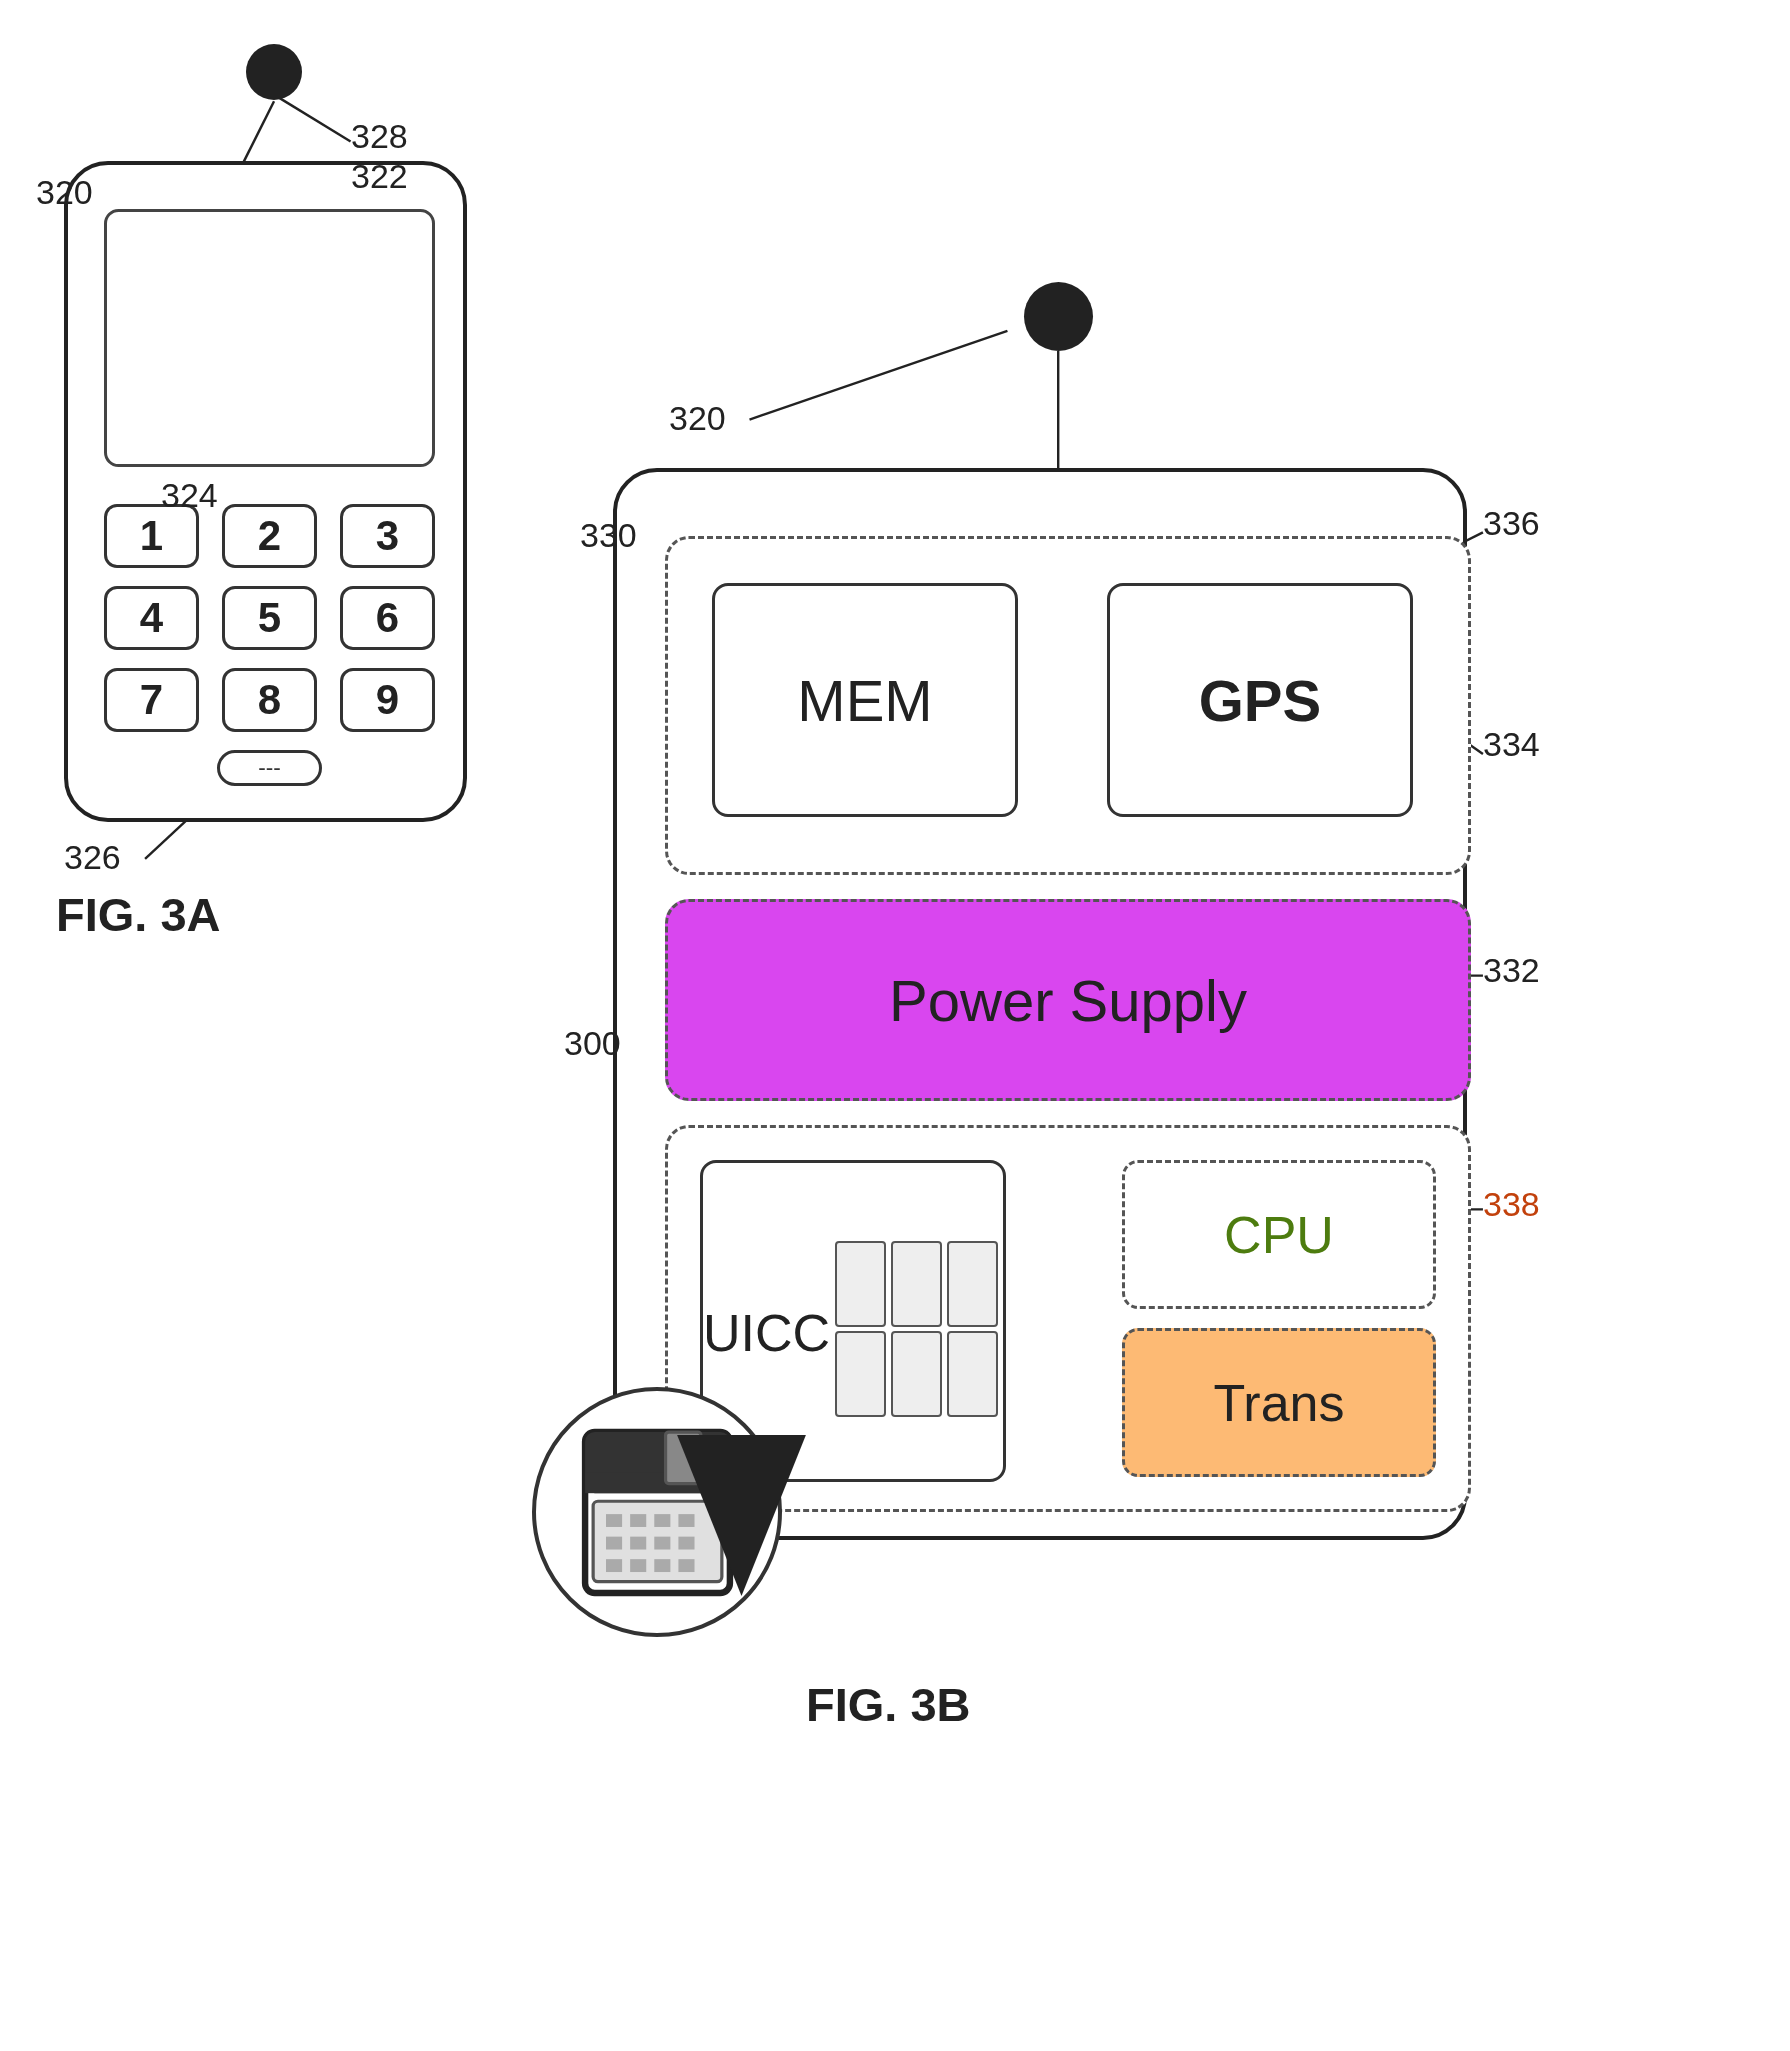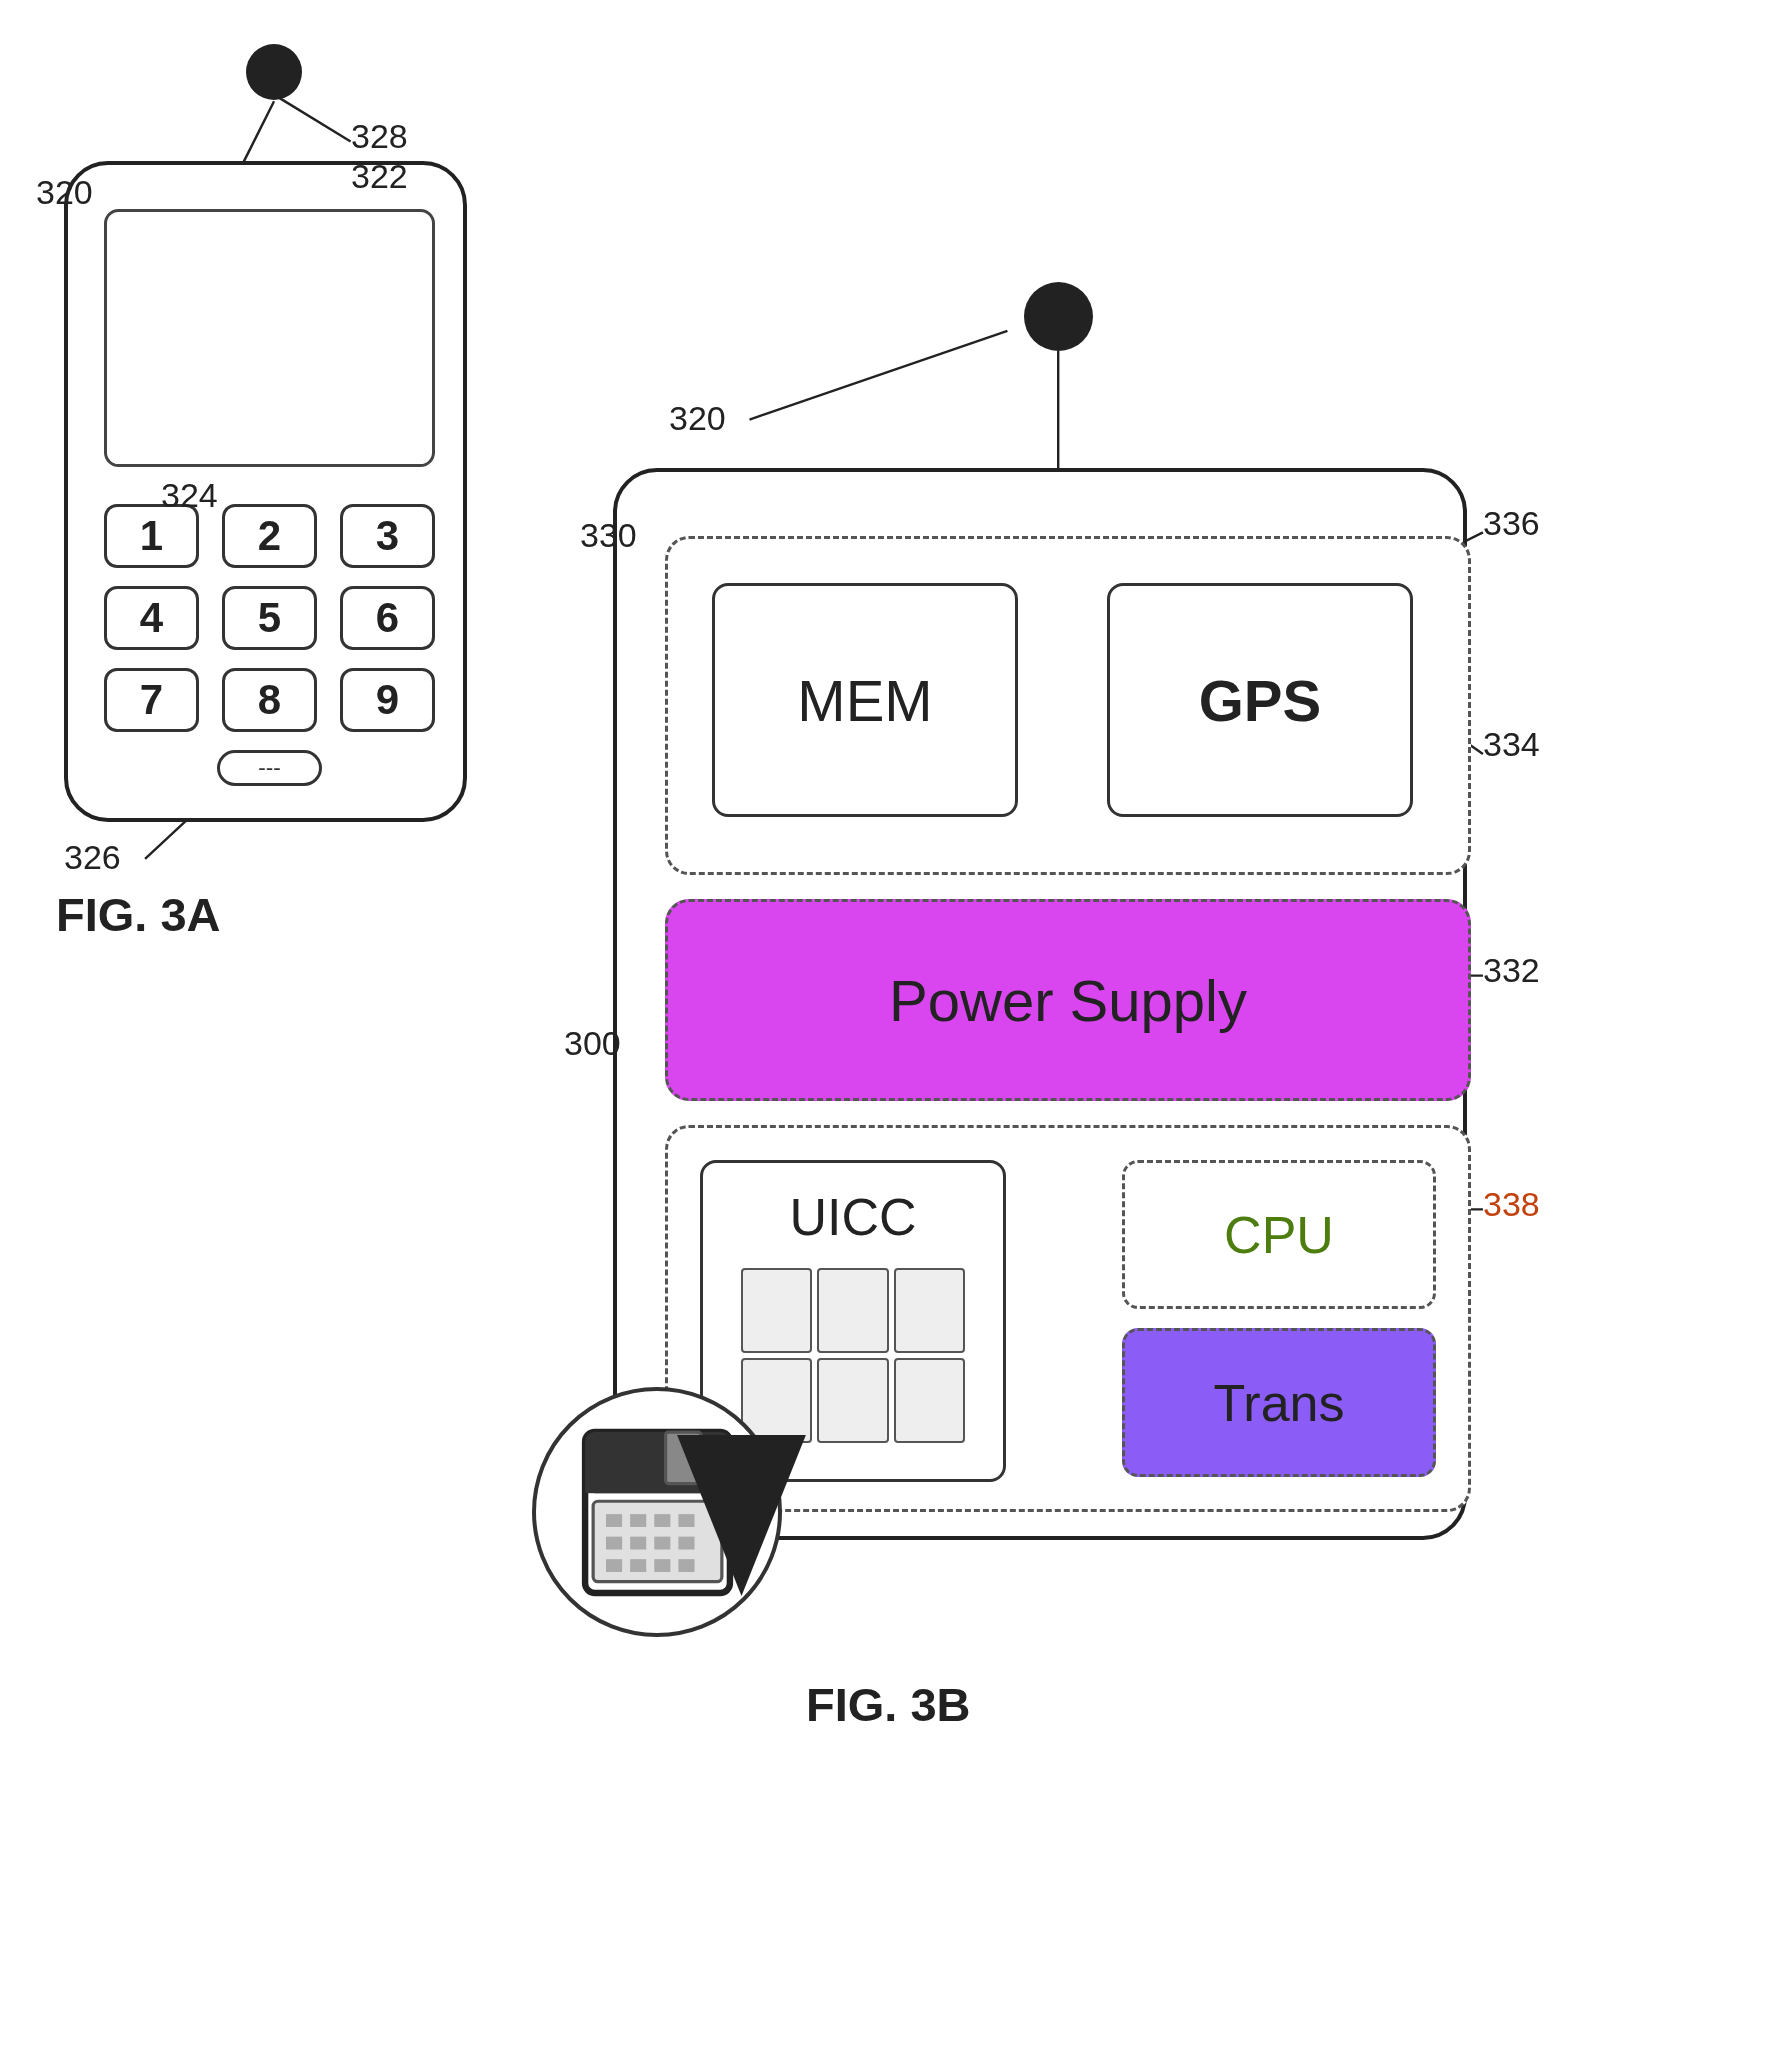--- a/index.html
+++ b/index.html
@@ -327,21 +327,21 @@
     .uicc-box {
       position: absolute;
       top: 32px;
       left: 32px;
       width: 306px;
       height: 322px;
       border: 3.2px solid #333;
       border-radius: 16px;
       background: #fff;
       display: flex;
-      flex-direction: column;
+      flex-direction: row;
       align-items: center;
     }
 
     .uicc-label {
       font-size: 52px;
       font-weight: 500;
       color: #222;
       padding-top: 24px;
     }
 
@@ -392,21 +392,21 @@
       font-size: 52px;
       font-weight: 500;
       color: #4d7c0f;
     }
 
     .trans-box {
       width: 100%;
       height: 149px;
       border: 3.2px dashed #555;
       border-radius: 16px;
-      background: #8b5cf6;
+      background: #fdba74;
       display: flex;
       align-items: center;
       justify-content: center;
       font-size: 52px;
       font-weight: 500;
       color: #222;
     }
 
     
     .floppy-circle {

